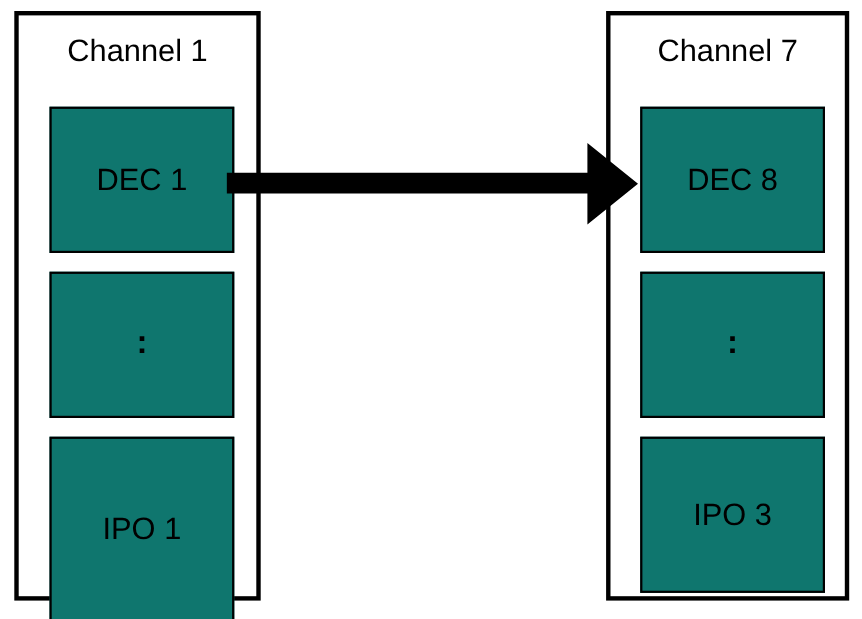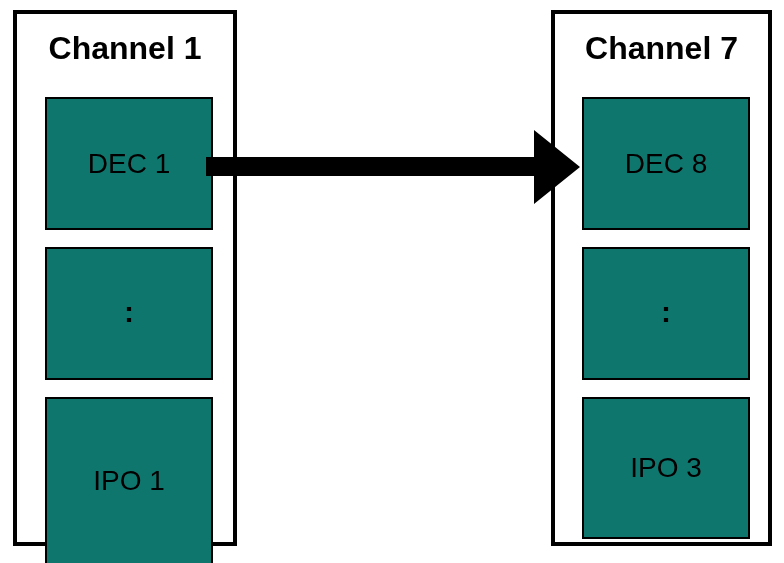--- a/index.html
+++ b/index.html
@@ -34,22 +34,22 @@
     top: 10px;
     width: 221px;
     height: 536px;
   }
   .panel-title {
     position: absolute;
     left: 0;
     right: 0;
     top: 18px;
     text-align: center;
-    font-size: 32px;
-    font-weight: bold;
+    font-size: 28px;
+    font-weight: normal;
     color: #000000;
     letter-spacing: 0px;
     line-height: 1;
     white-space: nowrap;
   }
   .unit-box {
     position: absolute;
     box-sizing: border-box;
     border: 2px solid #000000;
     background: #0f766e;

